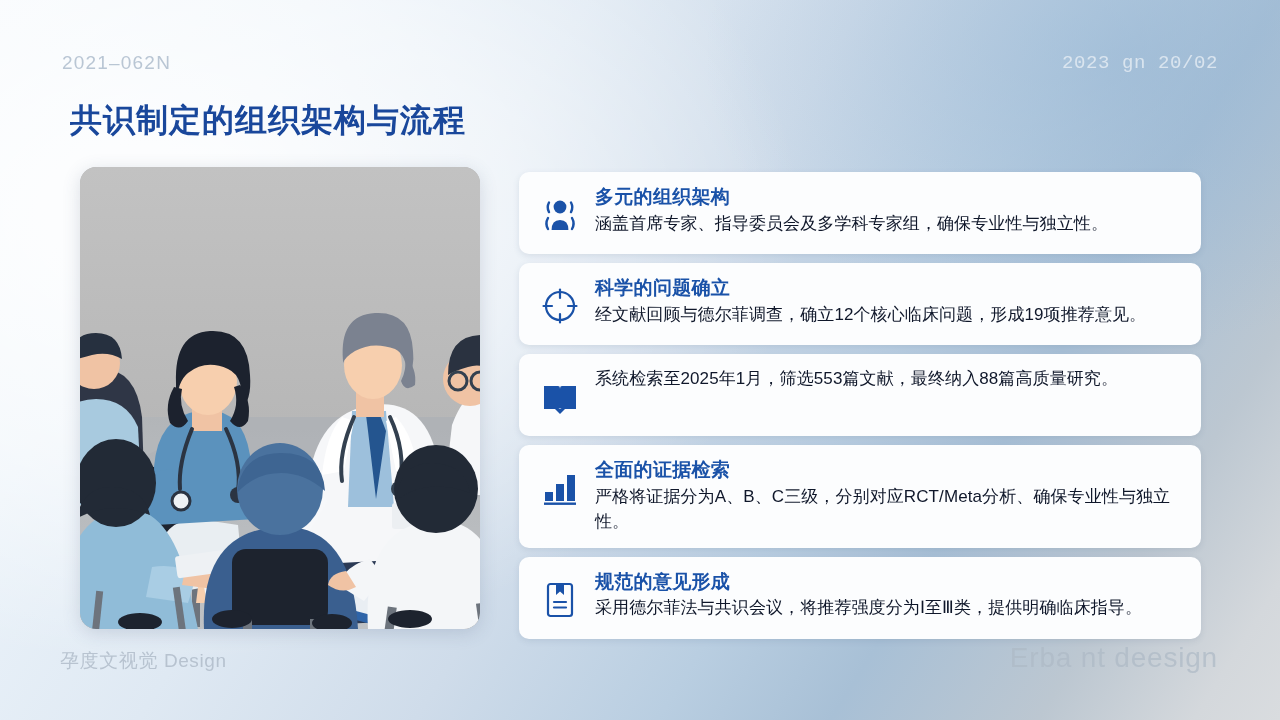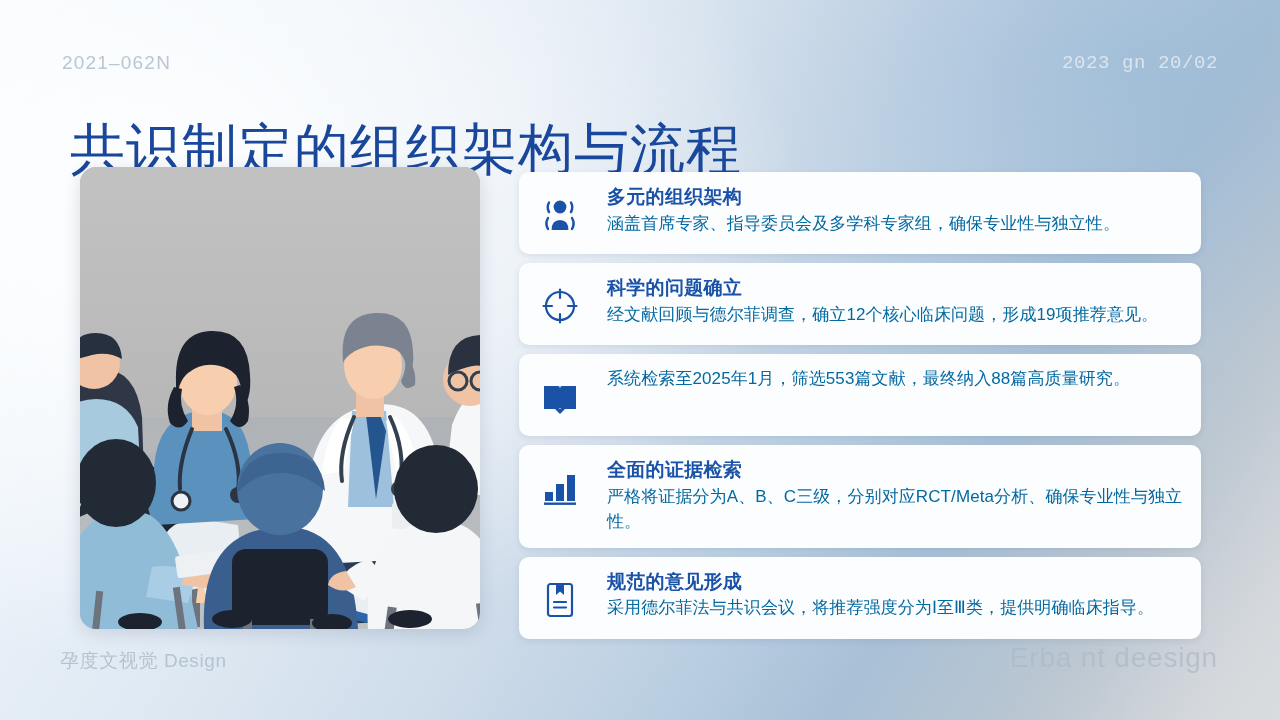--- a/index.html
+++ b/index.html
@@ -60,23 +60,23 @@
     opacity: 0.82;
     font-weight: 400;
     z-index: 4;
     filter: blur(0.35px);
     font-family: Liberation Mono, monospace;
   }
   .title {
     position: absolute;
     left: 70px;
     top: 82px;
-    font-size: 55px;
+    font-size: 32px;
     line-height: 1.12;
-    font-weight: 400;
+    font-weight: 700;
     color: #19479b;
     letter-spacing: 1px;
     z-index: 4;
     white-space: nowrap;
   }
 
   
   .photo {
     position: absolute;
     left: 80px;
@@ -96,21 +96,21 @@
     position: absolute;
     left: 519px;
     top: 172px;
     width: 682px;
     z-index: 4;
   }
   .card {
     position: relative;
     display: flex;
     align-items: flex-start;
-    gap: 26px;
+    gap: 14px;
     background: #fcfdfe;
     border-radius: 10px;
     padding: 13px 18px 13px 20px;
     margin-bottom: 9px;
     box-shadow: 0 2px 6px rgba(70,95,125,0.13);
   }
   .card-icon {
     flex: 0 0 42px;
     width: 42px;
     height: 52px;
@@ -124,21 +124,21 @@
   .card-title {
     font-size: 19px;
     font-weight: 700;
     color: #1a52a8;
     line-height: 1.25;
     margin-bottom: 3px;
     letter-spacing: 0.3px;
   }
   .card-desc {
     font-size: 17px;
-    color: #0369a1;
+    color: #0f172a;
     line-height: 1.47;
     letter-spacing: 0.1px;
   }
 
   
   .wm-left {
     position: absolute;
     left: 60px;
     bottom: 46px;
     font-size: 19px;

